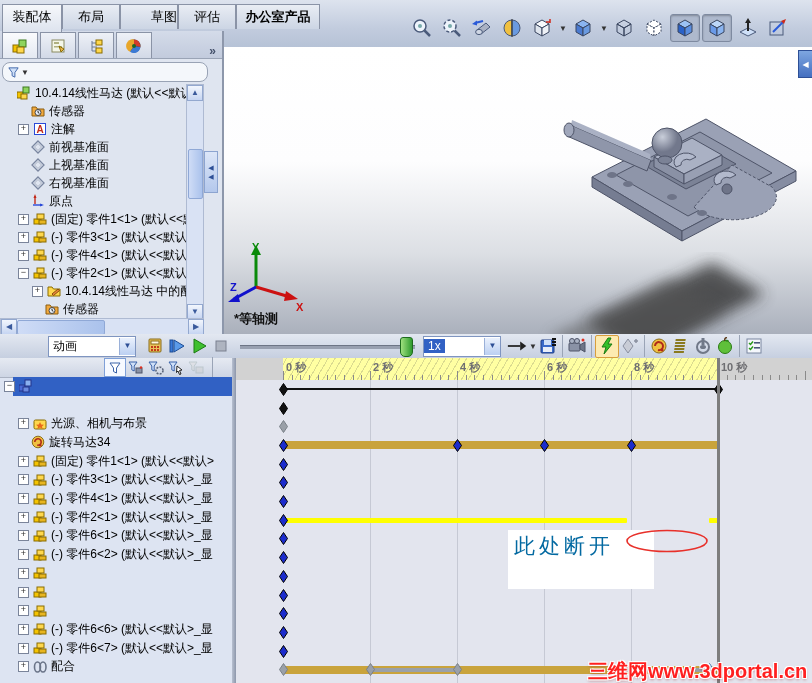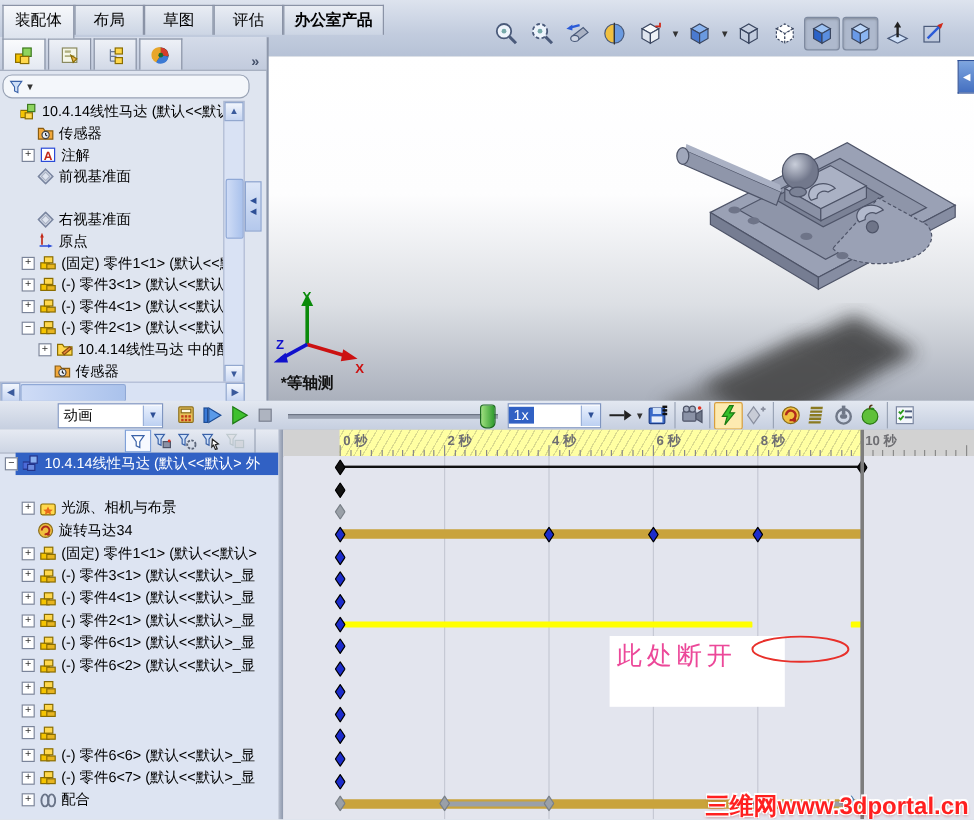--- a/index.html
+++ b/index.html
@@ -91,34 +91,34 @@
   .rlabel{position:absolute;top:2px;font-size:11px;font-weight:bold;color:#6e6e72;}
   .rtick{position:absolute;bottom:0;width:1px;background:#8a8a8a;}
   #tl-canvas{position:absolute;left:0;top:22px;width:576px;height:303px;background:#e3e5ee;}
   .gridline{position:absolute;top:0;bottom:0;width:1px;background:#c6c9d4;}
   #timebar{position:absolute;top:0;width:3px;background:#7d7d7d;}
   .tlbar{position:absolute;border-radius:1px;}
   .tlkey{position:absolute;}
   .tlline{position:absolute;height:2px;background:#111;}
   .tlseg{position:absolute;height:4px;background:#9aa0a8;border-radius:2px;}
   #annot-box{position:absolute;background:#fff;}
-  #annot-text{position:absolute;color:#ec4899;font-size:21px;letter-spacing:4px;
+  #annot-text{position:absolute;color:#0369a1;font-size:21px;letter-spacing:4px;
     font-family:"Liberation Serif","DejaVu Serif",serif;}
   #watermark{position:absolute;color:#ff2020;font-weight:bold;font-size:20px;white-space:nowrap;
     text-shadow:-1px -1px 0 #fff,1px -1px 0 #fff,-1px 1px 0 #fff,1px 1px 0 #fff,0 2px 3px rgba(150,0,0,.4);}
 </style>
 </head>
 <body>
 
 <div id="app">
 
   <div id="chrome-top" class="abs">
     <div class="rtab active" style="left:2px;width:58px;">装配体</div>
     <div class="rtab" style="left:62px;width:56px;">布局</div>
-    <div class="rtab" style="left:120px;width:56px;">草图</div>
+    <div class="rtab" style="left:120px;width:56px;text-align:right;">草图</div>
     <div class="rtab" style="left:178px;width:56px;">评估</div>
     <div class="rtab" style="left:236px;width:82px;font-weight:bold;">办公室产品</div>
     <div class="hud" style="left:408px;" id="hud-icons">
         <span class="hbtn">
           <svg width="22" height="22" viewBox="0 0 22 22">
             <circle cx="9" cy="9" r="6" fill="#eef4fc" stroke="#4a5a7a" stroke-width="1.5"></circle>
             <line x1="13.5" y1="13.5" x2="19" y2="19" stroke="#4a5a7a" stroke-width="2.5"></line>
             <circle cx="9" cy="9" r="2" fill="#7aa"></circle>
           </svg>
         </span>
@@ -280,20 +280,29 @@
           <span class="lbl">注解</span>
         </div>
         <div class="trow" style="top: 54px; height: 18px;">
           <span style="width: 18px; flex: 0 0 auto;"></span>
           <span style="width: 9px; flex: 0 0 9px;"></span>
           <span class="icn"><svg width="14" height="14" viewBox="0 0 14 14">
               <polygon points="7,1 13,7 7,13 1,7" fill="none" stroke="#7a86a0" stroke-width="1.3"></polygon>
               <polygon points="7,3.5 10.5,7 7,10.5 3.5,7" fill="none" stroke="#aab2c4"></polygon>
             </svg></span>
           <span class="lbl">前视基准面</span>
+        </div>
+        <div class="trow" style="top: 72px; height: 18px;">
+          <span style="width: 18px; flex: 0 0 auto;"></span>
+          <span style="width: 9px; flex: 0 0 9px;"></span>
+          <span class="icn"><svg width="14" height="14" viewBox="0 0 14 14">
+              <polygon points="7,1 13,7 7,13 1,7" fill="none" stroke="#7a86a0" stroke-width="1.3"></polygon>
+              <polygon points="7,3.5 10.5,7 7,10.5 3.5,7" fill="none" stroke="#aab2c4"></polygon>
+            </svg></span>
+          <span class="lbl">上视基准面</span>
         </div>
         <div class="trow" style="top: 90px; height: 18px;">
           <span style="width: 18px; flex: 0 0 auto;"></span>
           <span style="width: 9px; flex: 0 0 9px;"></span>
           <span class="icn"><svg width="14" height="14" viewBox="0 0 14 14">
               <polygon points="7,1 13,7 7,13 1,7" fill="none" stroke="#7a86a0" stroke-width="1.3"></polygon>
               <polygon points="7,3.5 10.5,7 7,10.5 3.5,7" fill="none" stroke="#aab2c4"></polygon>
             </svg></span>
           <span class="lbl">右视基准面</span>
         </div>
@@ -619,21 +628,20 @@
       <div id="mm-tree">
           <div class="mrow sel" style="top: 0px; height: 18.7px; z-index: 1; position: absolute;">
             <span style="width: 4px; flex: 0 0 auto;"></span>
             <span class="exp">−</span>
             <span class="selbg"></span>
             <span class="icn"><svg width="14" height="14" viewBox="0 0 14 14">
                 <rect x="0" y="6" width="6" height="6" fill="#4a6ad8" stroke="#24348a"></rect>
                 <rect x="6" y="1" width="6" height="6" fill="#8ab0f0" stroke="#24348a"></rect>
                 <rect x="4" y="8" width="6" height="5" fill="#6a8ae0" stroke="#24348a"></rect>
               </svg></span>
-            <span class="lbl">10.4.14线性马达  (默认&lt;&lt;默认&gt; 外</span>
           </div>
           <div class="mrow" style="top: 37.4px; height: 18.7px;">
             <span style="width: 18px; flex: 0 0 auto;"></span>
             <span class="exp">+</span>
             <span class="icn"><svg width="14" height="14" viewBox="0 0 14 14">
                 <rect x="1" y="3" width="12" height="9" rx="1.5" fill="#ffd84d" stroke="#8a6d00"></rect>
                 <polygon points="7,5 8.2,7.6 11,7.8 9,9.5 9.6,12 7,10.6 4.4,12 5,9.5 3,7.8 5.8,7.6" fill="#e86a1a"></polygon>
               </svg></span>
             <span class="lbl">光源、相机与布景</span>
           </div>

